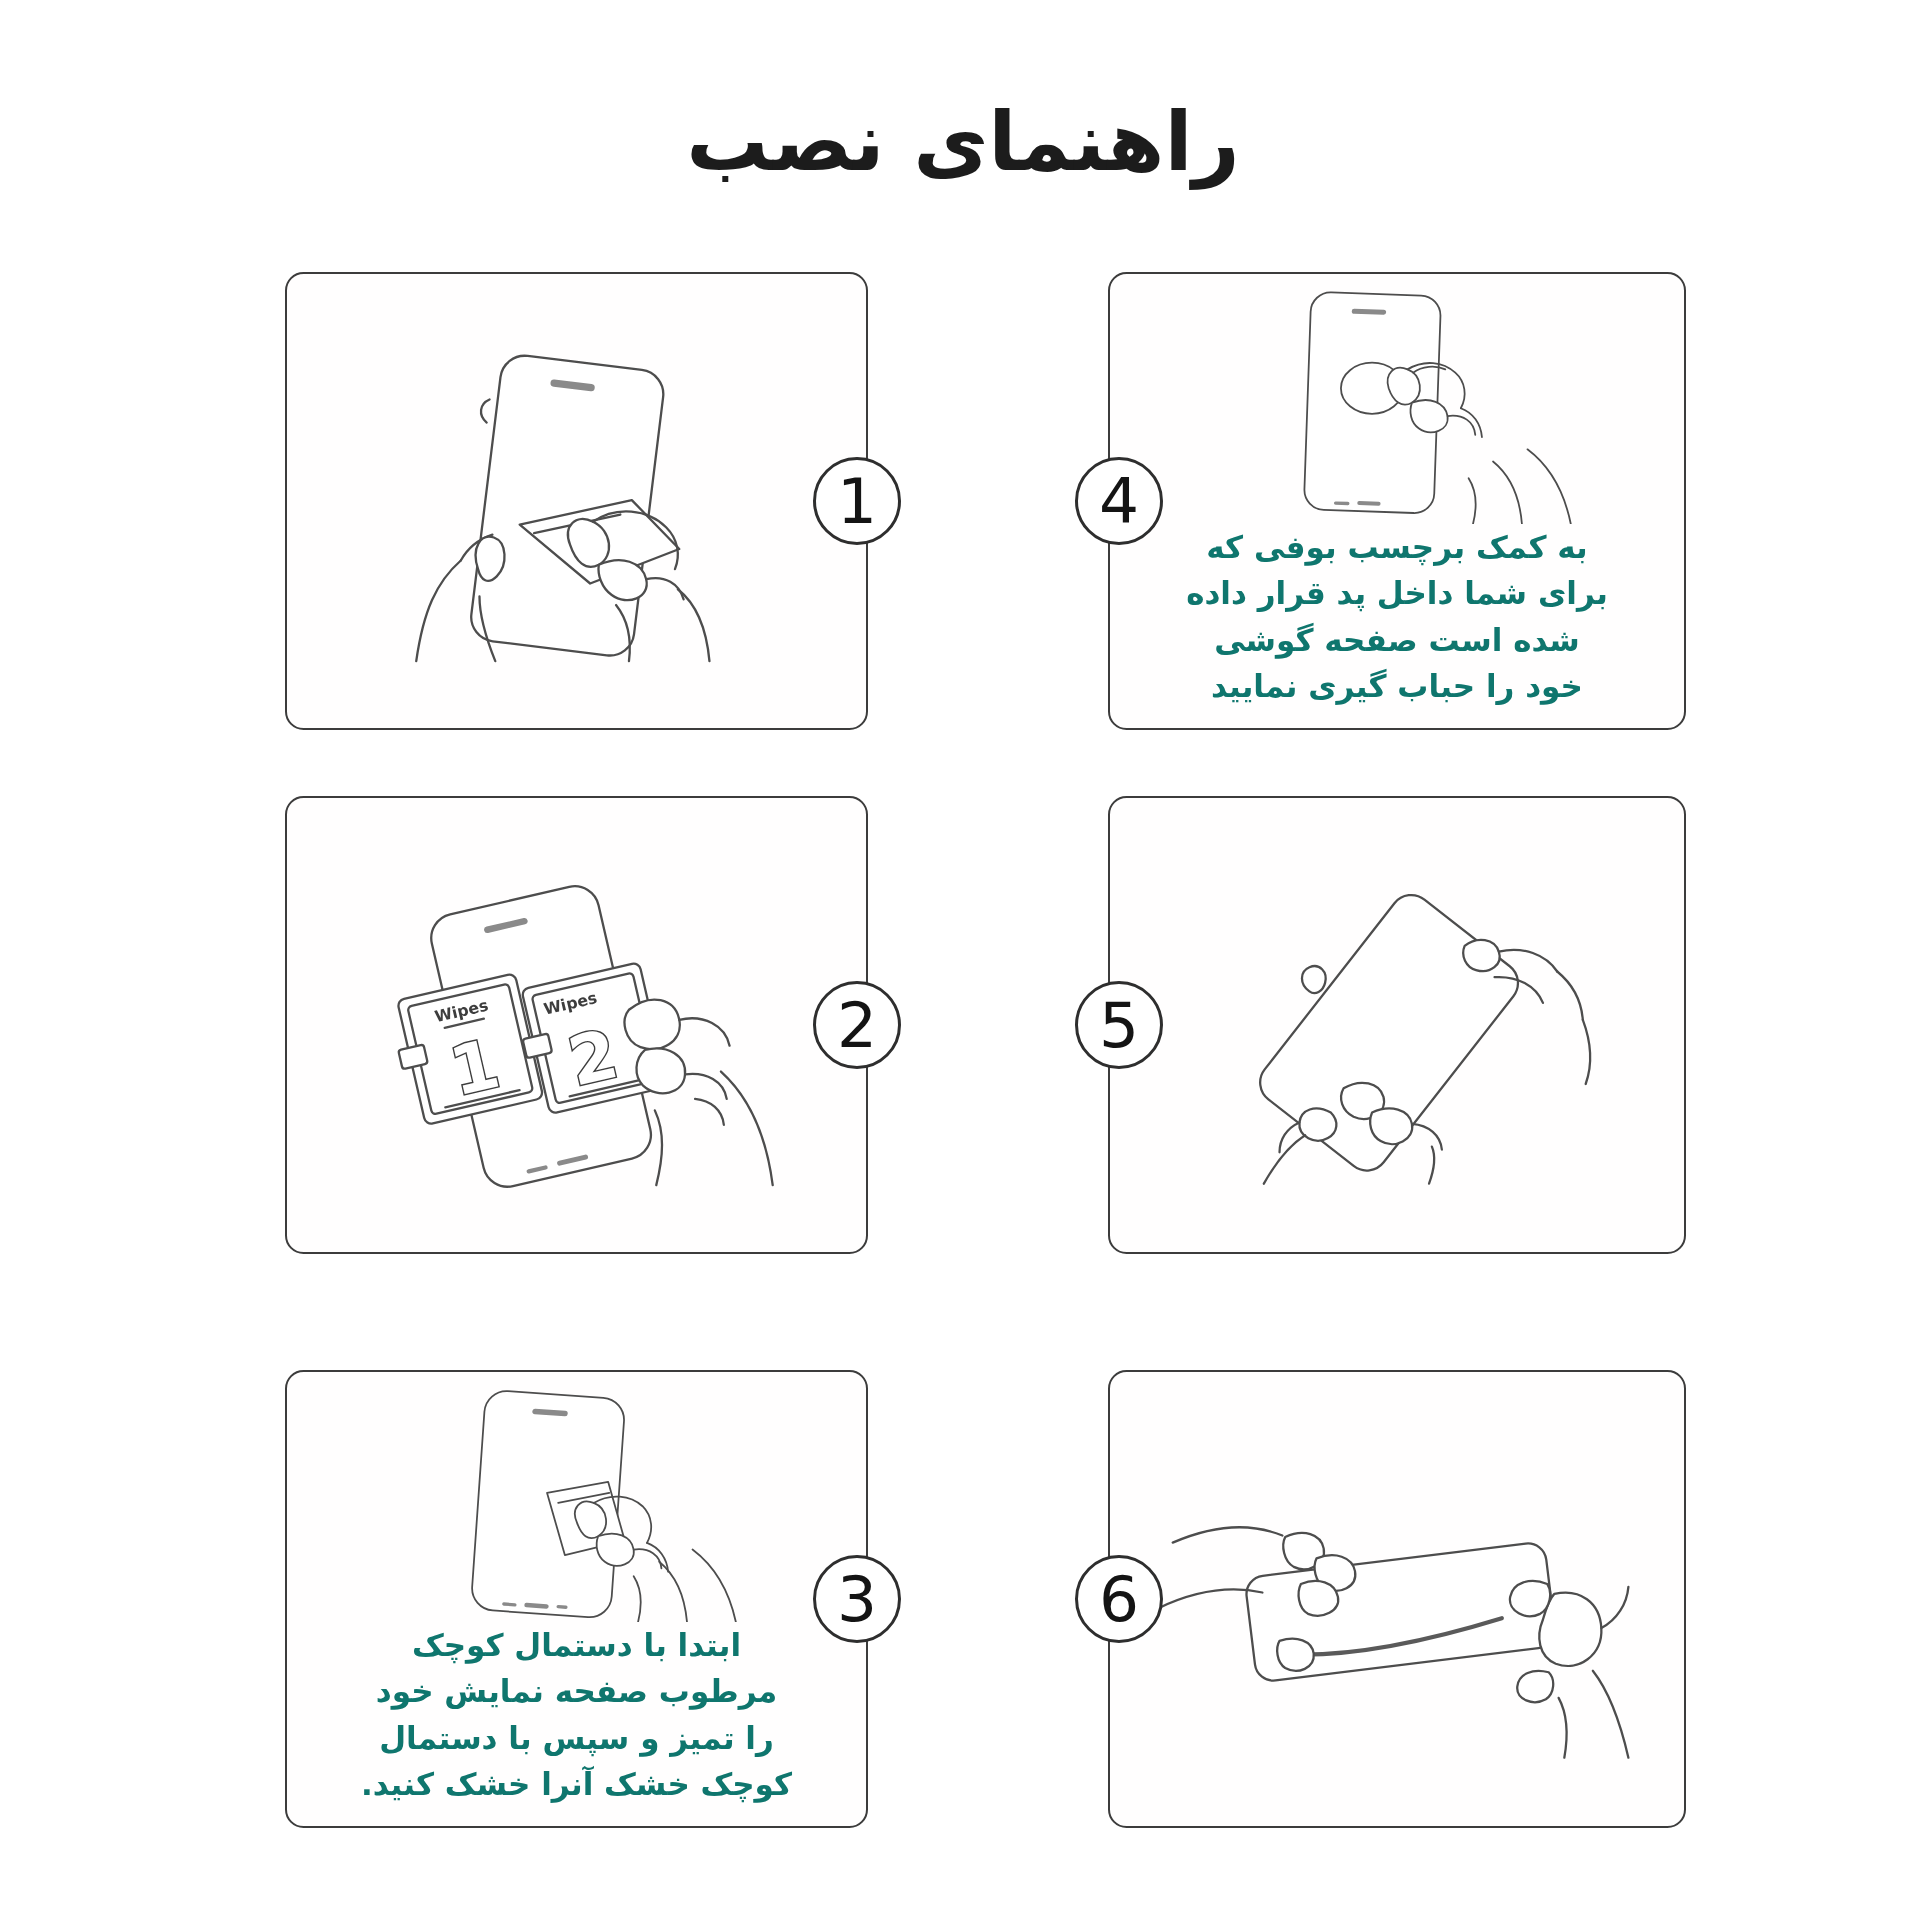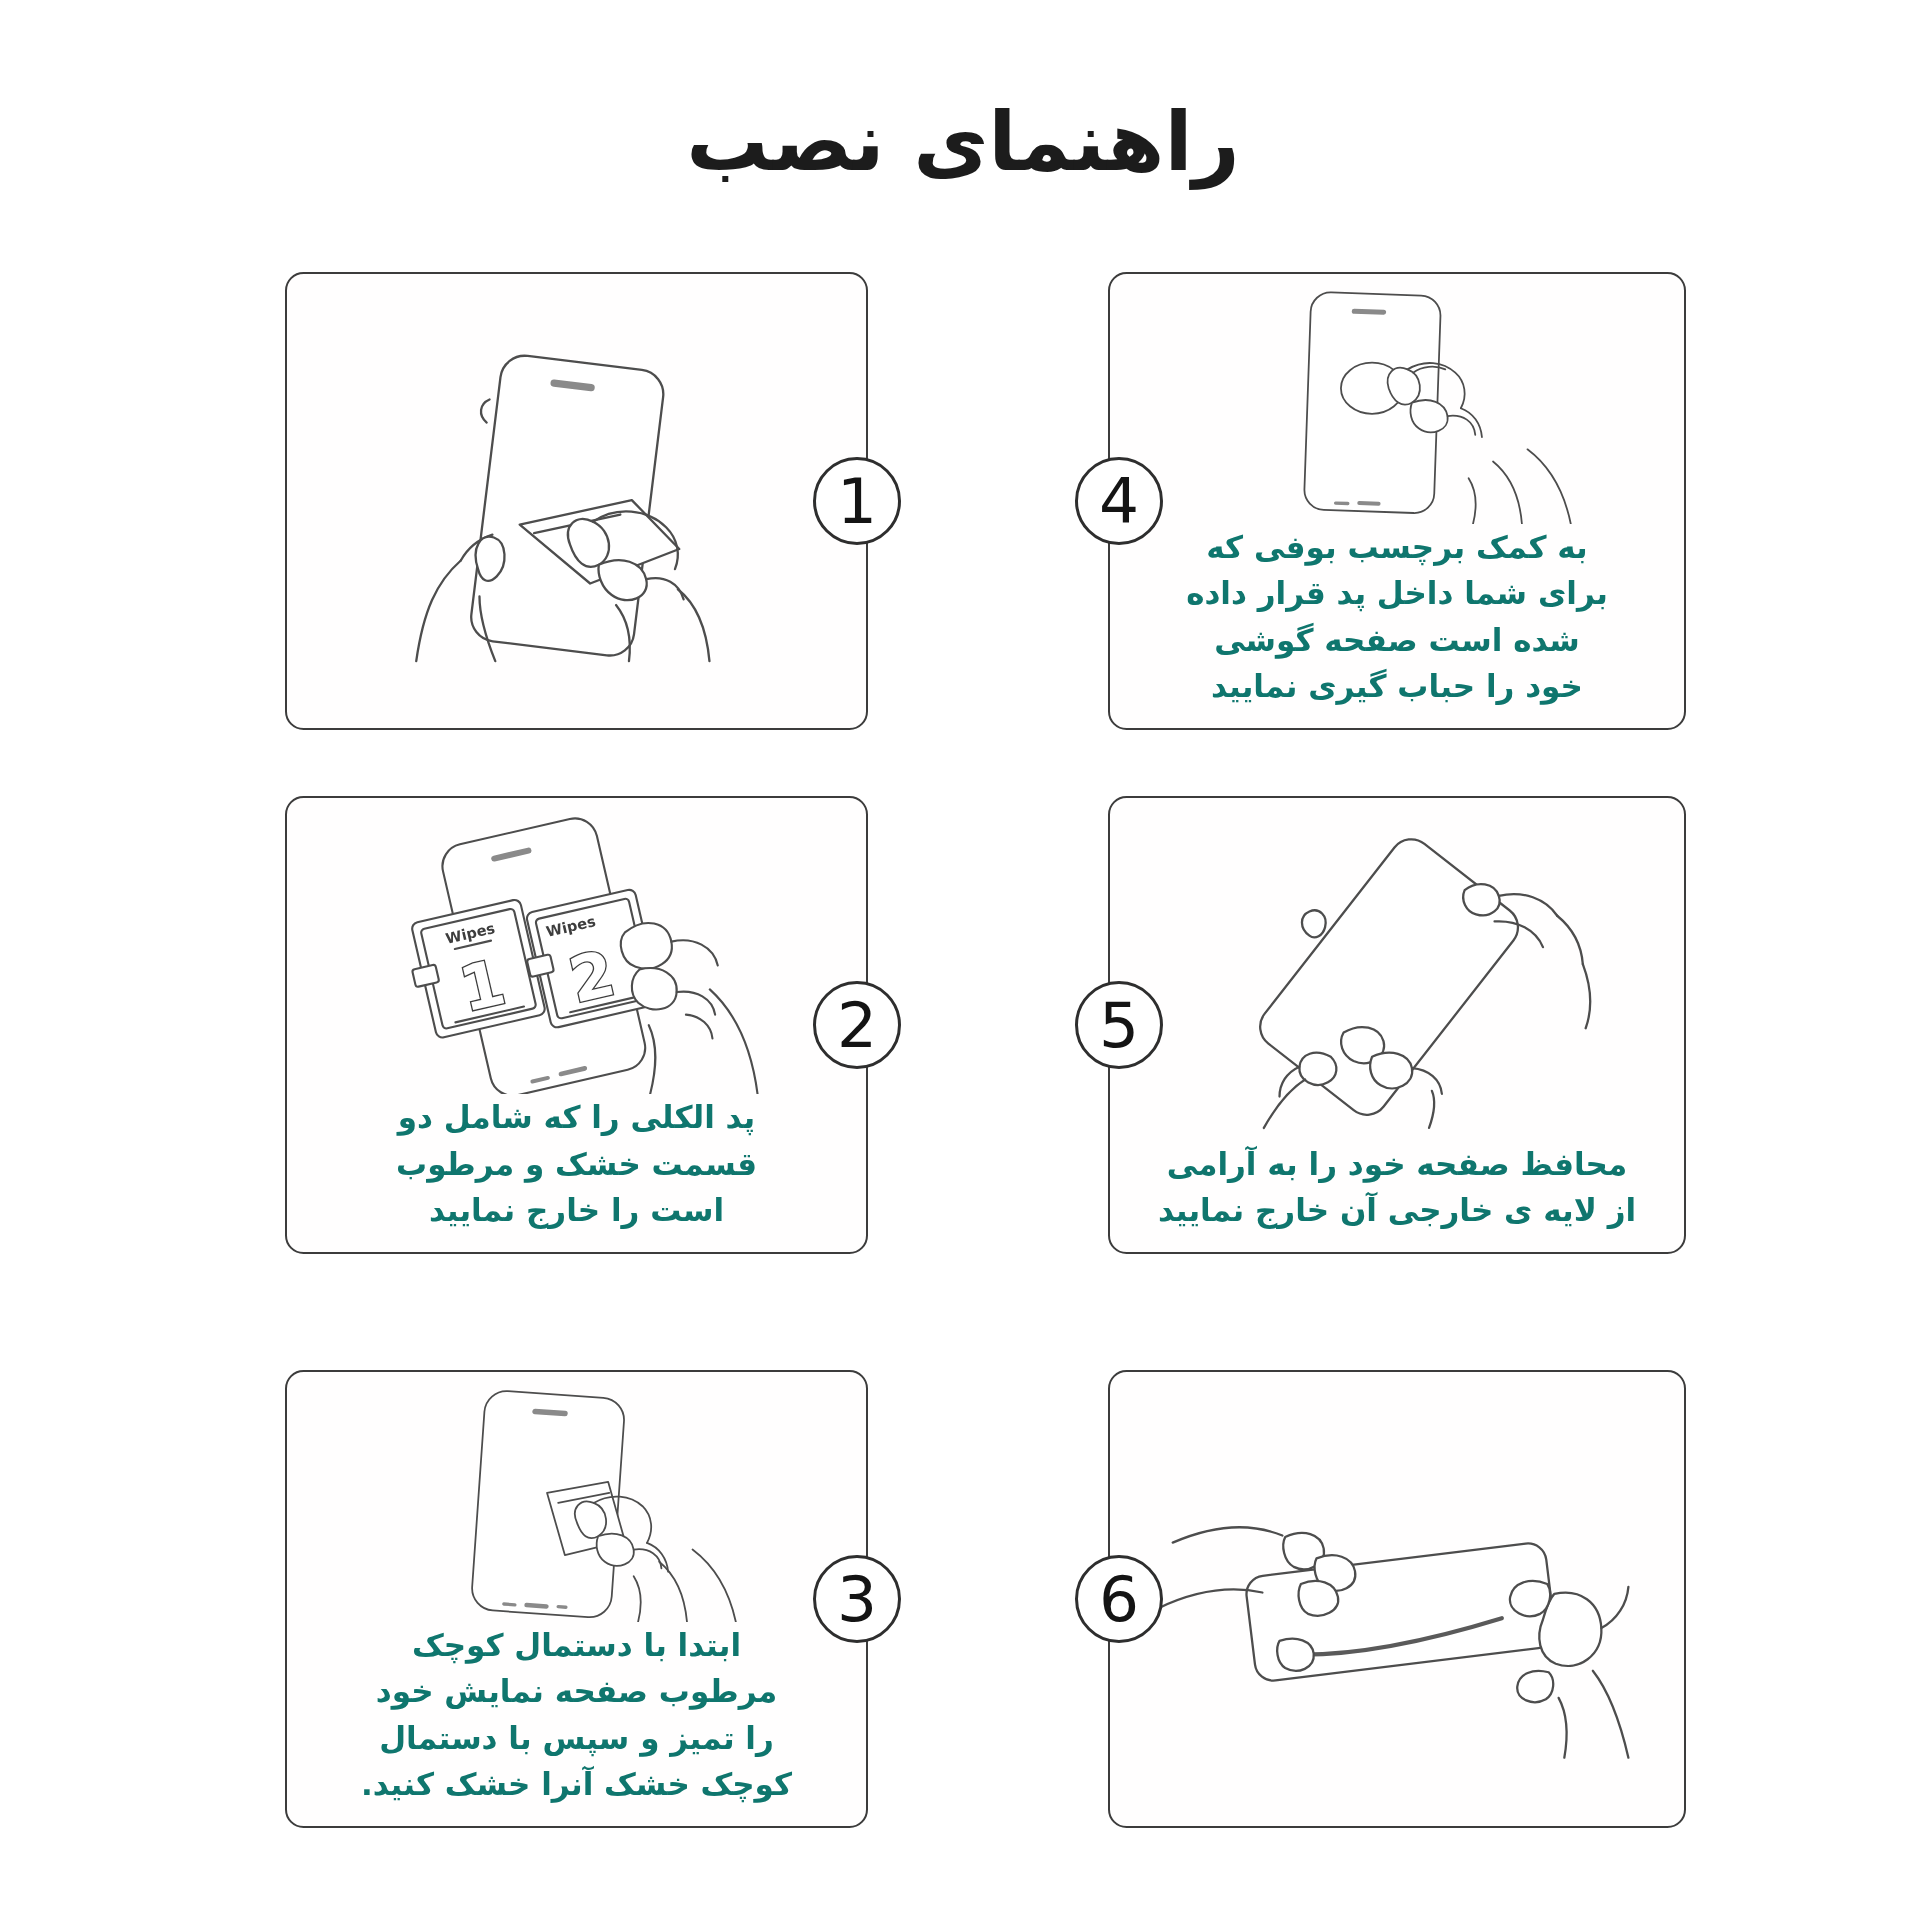--- a/index.html
+++ b/index.html
@@ -148,21 +148,20 @@
           <path class="fillw" d="M448 186 C478 162 512 170 518 200 C524 230 492 248 464 238 C442 230 436 200 448 186 Z"></path>
           <path class="fillw" d="M470 242 C502 234 528 250 526 276 C524 304 488 310 468 292 C454 278 456 254 470 242 Z"></path>
           <path d="M518 200 C552 192 582 208 588 236"></path>
           <path d="M526 276 C556 272 580 286 584 310"></path>
           <path d="M540 310 C562 312 578 326 580 346"></path>
           <path d="M648 430 C640 368 618 310 576 272"></path>
           <path d="M486 430 C496 390 498 356 484 326"></path>
         </g>
       </svg>
     </div>
-    <p class="caption" lang="fa">پد الکلی را که شامل دو قسمت خشک و مرطوب است را خارج نمایید</p>
     <div class="badge">
         <span>2</span>
       </div>
   </section>
 
   <section class="card c-right r2">
     <div class="illu">
       <svg class="art" viewBox="0 0 750 430" preserveAspectRatio="xMidYMid meet">
         <g transform="rotate(38 360 210)">
           <rect class="fillw" x="262" y="36" width="212" height="356" rx="30"></rect>
@@ -179,21 +178,20 @@
           <path class="fillw" d="M300 296 C324 282 350 288 356 308 C362 330 336 346 314 336 C298 328 292 310 300 296 Z"></path>
           <path class="fillw" d="M340 330 C366 318 392 326 396 346 C400 368 372 382 352 370 C338 362 334 344 340 330 Z"></path>
           <path class="fillw" d="M282 330 C260 318 240 326 238 344 C236 364 260 376 278 366 C292 358 294 342 282 330 Z"></path>
           <path d="M396 346 C420 348 436 362 438 382"></path>
           <path d="M238 344 C220 352 210 368 210 386"></path>
           <path d="M188 430 C206 398 224 376 246 362"></path>
           <path d="M420 430 C428 408 430 392 424 378"></path>
         </g>
       </svg>
     </div>
-    <p class="caption" lang="fa">محافظ صفحه خود را به آرامی از لایه ی خارجی آن خارج نمایید</p>
     <div class="badge">
         <span>5</span>
       </div>
   </section>
 
   <section class="card c-left r3">
     <div class="illu">
       <svg class="art" viewBox="0 0 750 430" preserveAspectRatio="xMidYMid meet">
         <g transform="rotate(4 320 215)">
           <rect class="fillw" x="198" y="20" width="252" height="396" rx="40"></rect>

